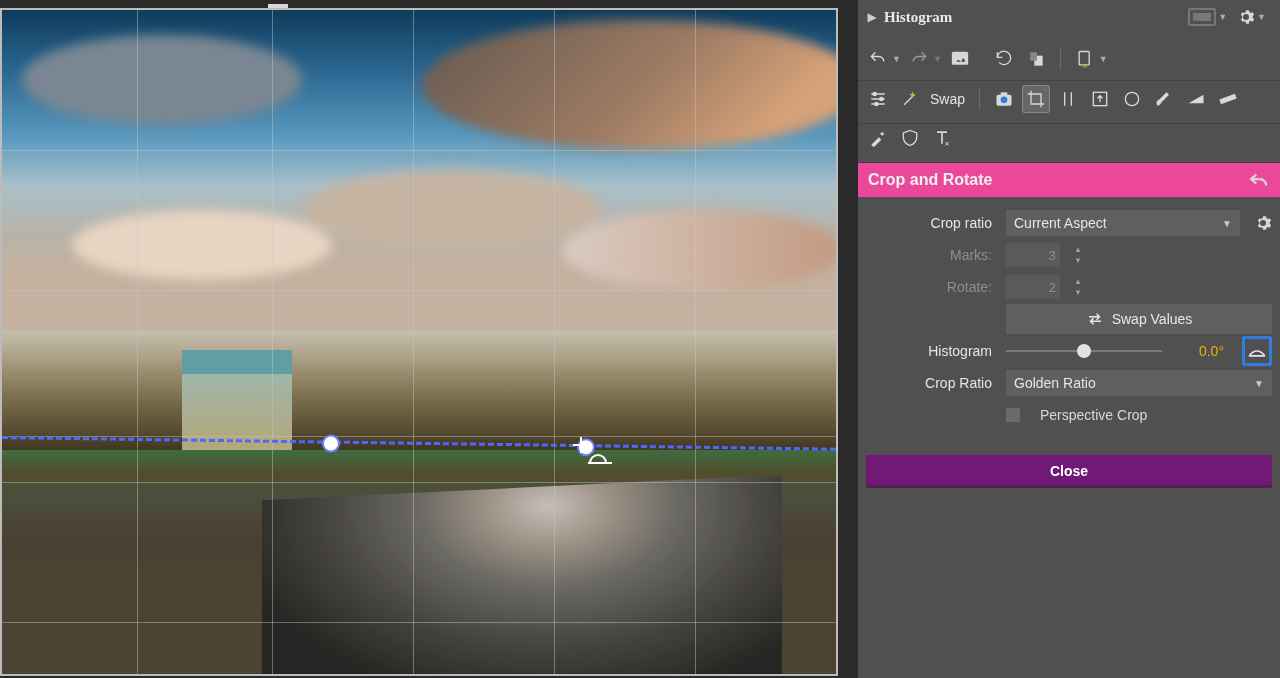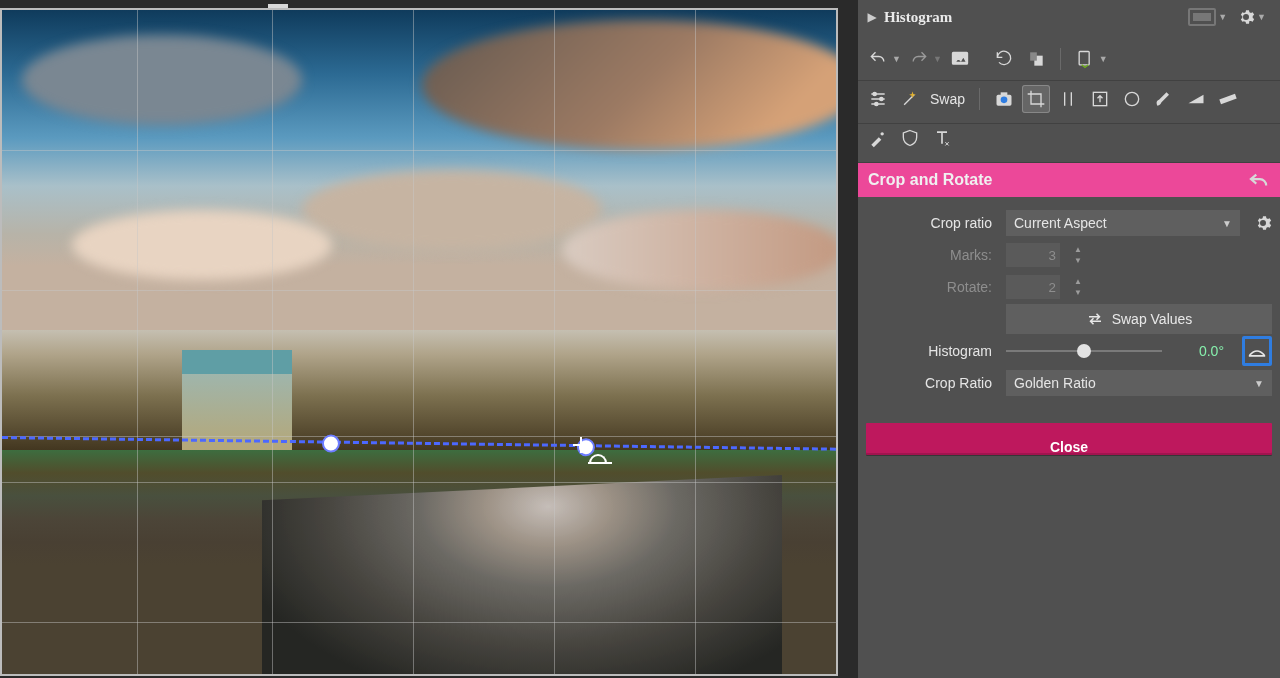--- a/index.html
+++ b/index.html
@@ -113,27 +113,27 @@
     padding-right:4px; color:#c9c9c9; }
   .spinner { width:14px; height:24px; display:flex; flex-direction:column; justify-content:center; color:#9c9c9c; font-size:8px; gap:2px; }
   .swap { display:flex; align-items:center; justify-content:center; gap:8px; height:30px;
     background:#5f5f5f; color:#e8e8e8; cursor:pointer; }
   .swap svg{width:18px;height:14px;stroke:#e8e8e8;stroke-width:2;fill:none;}
   .slider-wrap { flex:1; display:flex; align-items:center; }
   .slider { flex:1; position:relative; height:20px; }
   .slider-track{position:absolute;left:0;right:0;top:50%;height:2px;background:#7a7a7a;transform:translateY(-50%);}
   .slider-thumb{position:absolute;top:50%;left:50%;width:14px;height:14px;border-radius:50%;
     background:#e2e2e2;transform:translate(-50%,-50%);}
-  .rot-val { width:48px; text-align:right; color:#86efac; }
+  .rot-val { width:48px; text-align:right; color:#eab308; }
   .straighten-btn { width:30px; height:30px; display:flex; align-items:center; justify-content:center;
     border:3px solid #2f7de1; margin-left:4px; border-radius:2px; }
   .straighten-btn svg{width:18px;height:16px;stroke:#e6e6e6;stroke-width:2;fill:none;}
   .checkbox { width:14px;height:14px;background:#6a6a6a;display:inline-block;margin-right:6px;}
-  .close-btn { margin:16px 8px 0; height:32px; background:#be185d; color:#fff; font-weight:600;
-    display:flex; align-items:flex-end; justify-content:center; cursor:pointer; border-radius:1px;
+  .close-btn { margin:16px 8px 0; height:32px; background:#701a75; color:#fff; font-weight:600;
+    display:flex; align-items:center; justify-content:center; cursor:pointer; border-radius:1px;
     box-shadow: inset 0 -2px 0 rgba(0,0,0,.15), 0 1px 0 rgba(0,0,0,.3); }
 </style>
 </head>
 <body>
 
 <div class="canvas-wrap">
   <div class="canvas">
     <div class="sky">
       <div class="cloud a"></div>
         <div class="cloud b"></div>
@@ -383,18 +383,23 @@
     </div>
 
     <div class="form-row">
       <span class="label">Crop Ratio</span>
       <div class="select">
         <span>Golden Ratio</span>
         <span class="caret">▼</span>
       </div>
     </div>
 
+    <div class="form-row">
+      <span class="label"></span>
+      <span class="checkbox"></span>
+      <span>Perspective Crop</span>
+    </div>
   </div>
 
   <div class="close-btn">
     <span>Close</span>
   </div>
 </div>
 
 </body></html>

